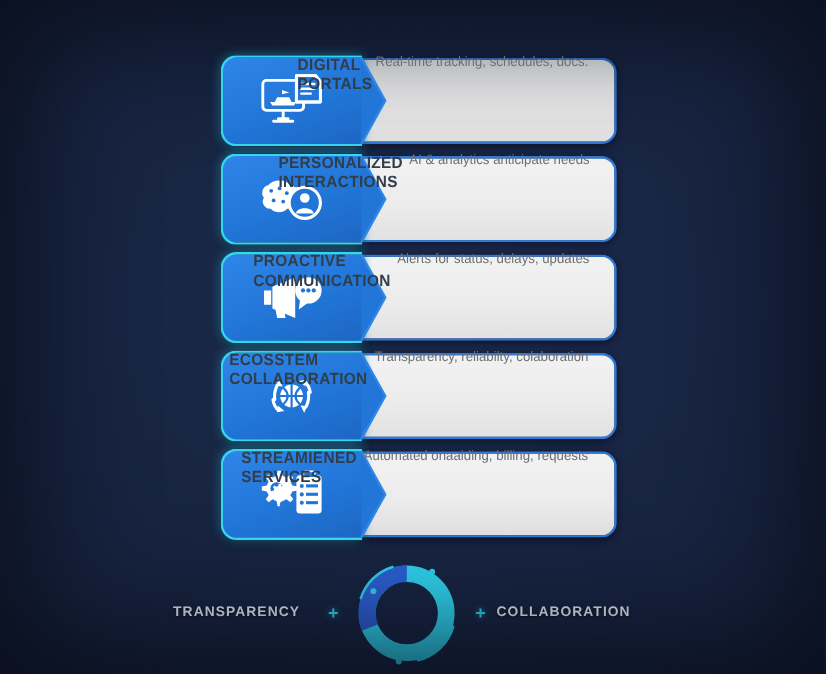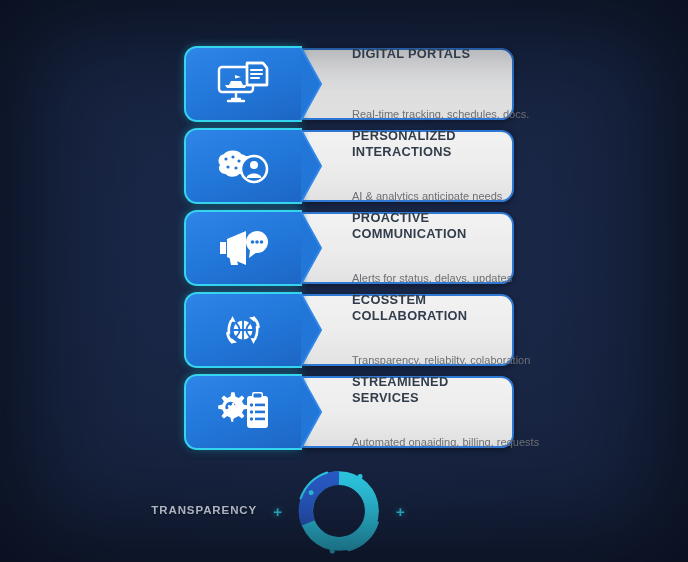--- a/index.html
+++ b/index.html
@@ -104,22 +104,22 @@
   }
   .tile-icon svg { display: block; }
 
   .card-text {
     position: absolute;
     left: 168px;
     right: 16px;
     top: 0;
     bottom: 0;
     display: flex;
-    flex-direction: column;
-    justify-content: space-between;
+    flex-direction: row;
+    justify-content: flex-end;
     z-index: 4;
   }
   .card-title {
     font-family: "Liberation Sans Narrow", "Liberation Sans", sans-serif;
     font-weight: bold;
     font-size: 13.5px;
     letter-spacing: 0.3px;
     color: #323d4b;
     transform: scaleX(0.95);
     transform-origin: left center;
@@ -149,21 +149,21 @@
   }
   .sum-label {
     font-family: "Liberation Sans Narrow", "Liberation Sans", sans-serif;
     font-weight: bold;
     font-size: 11.5px;
     letter-spacing: 0.9px;
     color: #dfe6f2;
     text-shadow: 0 1px 2px rgba(0,0,0,0.6);
     line-height: 1.35;
   }
-  .sum-label.left { text-align: center; width: 120px; }
+  .sum-label.left { text-align: left; width: 120px; }
   .sum-label.right { text-align: left; width: 130px; }
   .plus {
     font-size: 15px;
     font-weight: bold;
     color: #2fd0ea;
     padding: 0 9px;
     text-shadow: 0 0 6px rgba(47, 208, 234, 0.6);
   }
   .donut { width: 96px; height: 96px; }
 </style>
@@ -331,18 +331,19 @@
       <circle cx="50" cy="50" r="42" fill="none" stroke="#2fd0ea" stroke-width="2.2" stroke-dasharray="44 220" stroke-dashoffset="-12" stroke-linecap="round"></circle>
       <circle cx="50" cy="50" r="42" fill="none" stroke="#2fd0ea" stroke-width="2.2" stroke-dasharray="40 224" stroke-dashoffset="-145" stroke-linecap="round"></circle>
       <circle cx="72" cy="14" r="2.6" fill="#2fd0ea"></circle>
       <circle cx="21" cy="31" r="2.6" fill="#2fd0ea"></circle>
       <circle cx="80" cy="69" r="2.6" fill="#2fd0ea"></circle>
       <circle cx="43" cy="92" r="2.6" fill="#2fd0ea"></circle>
     </svg>
 
     <div class="plus">+</div>
     <div class="sum-label right">
+      <div>COLLABORATION</div>
     </div>
   </div>
 
   <div class="grain"></div>
   <div class="vignette"></div>
 </div>
 
 </body></html>

